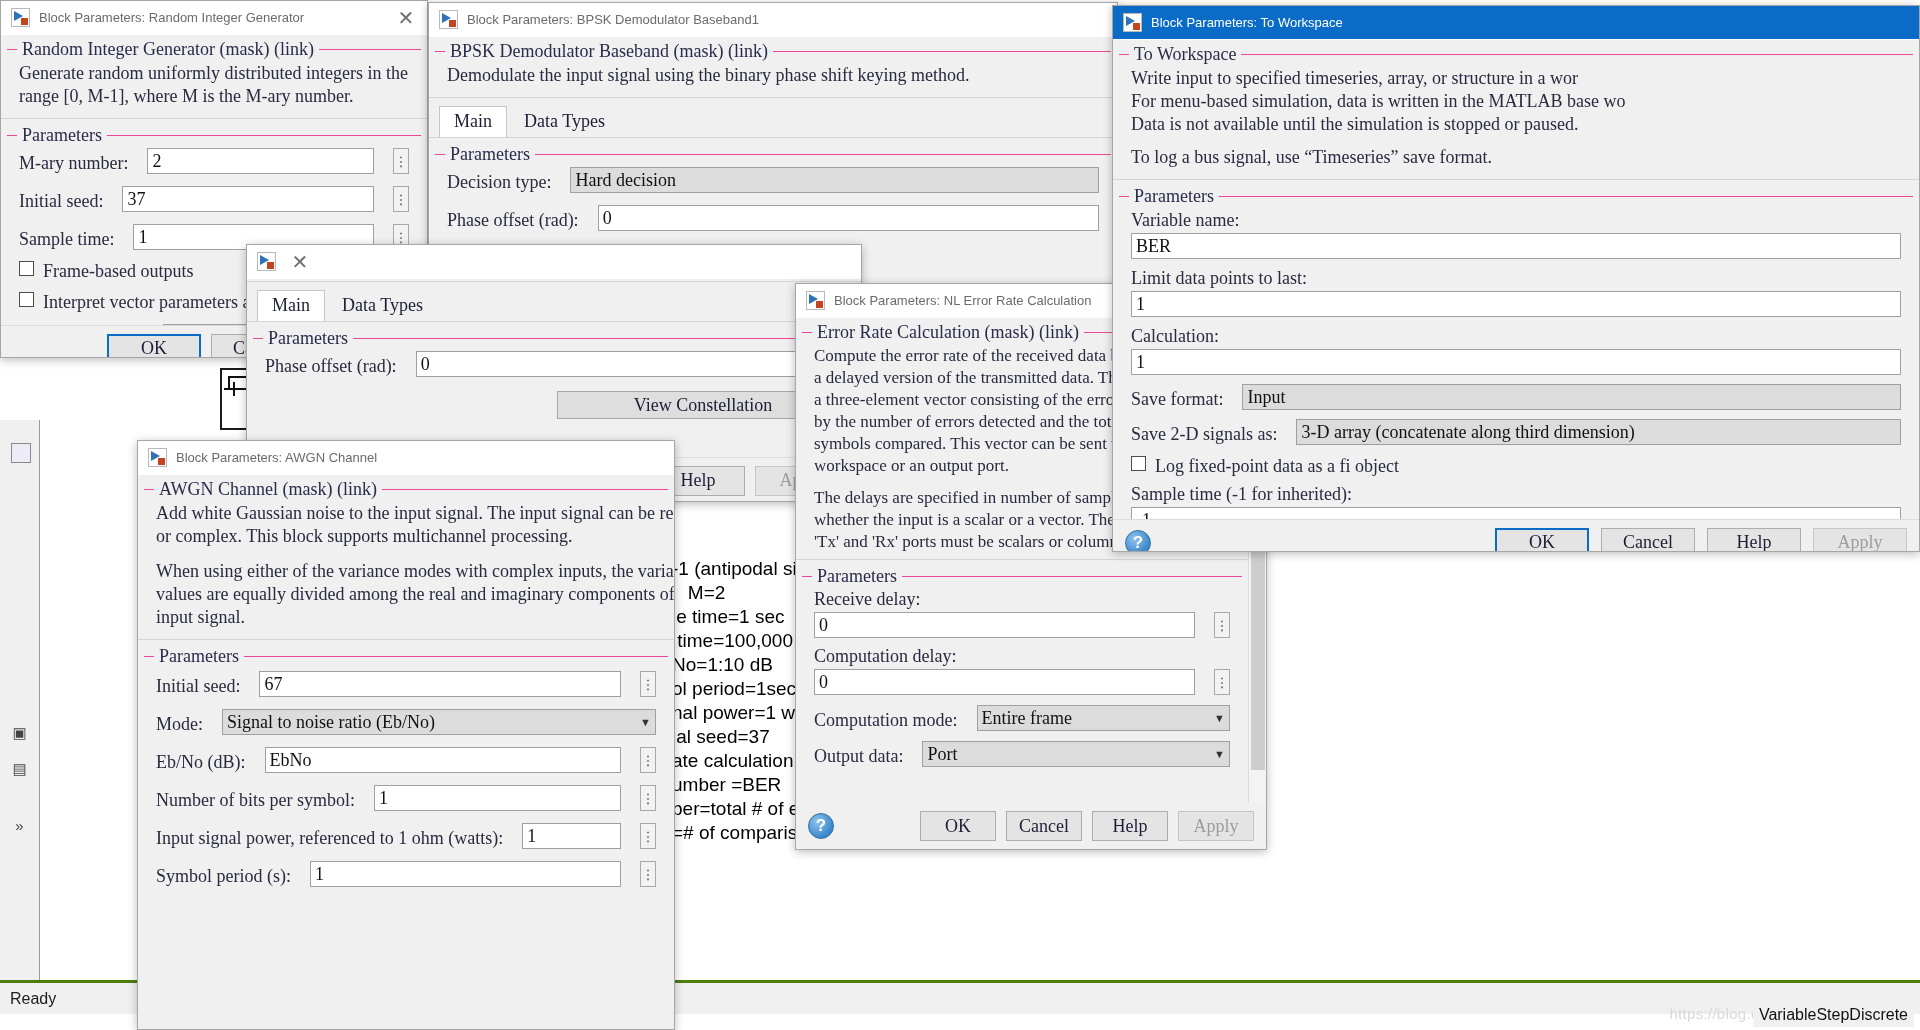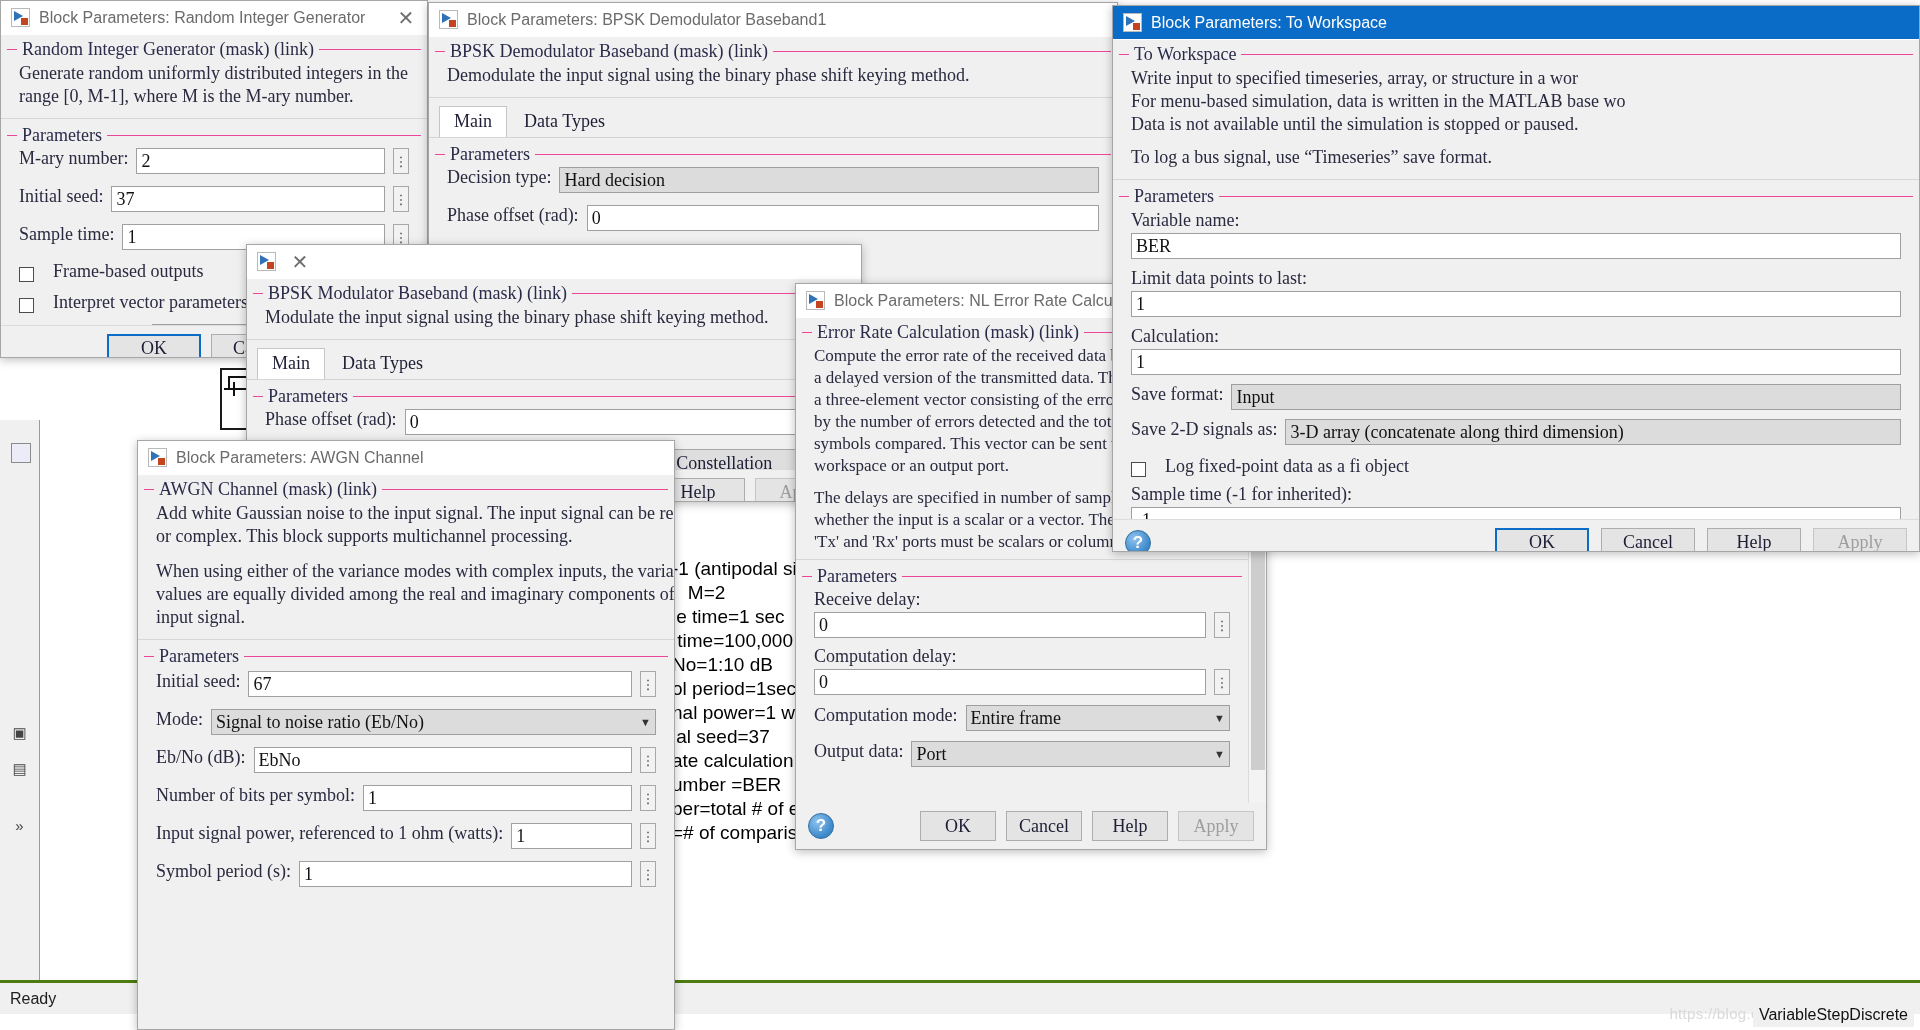--- a/index.html
+++ b/index.html
@@ -70,21 +70,21 @@
   .dlg .title-ico::before {
     content: ""; position: absolute; left: 2px; top: 2px;
     border-left: 9px solid #2f72b8; border-top: 5px solid transparent;
     border-bottom: 5px solid transparent;
   }
   .dlg .title-ico::after {
     content: ""; position: absolute; right: 1px; bottom: 1px;
     width: 7px; height: 7px; background: #c4441f;
   }
   .dlg .title-text {
-    font-family: "Liberation Sans", sans-serif; font-size: 16px;
+    font-family: "Liberation Sans", sans-serif; font-size: 13px;
     color: #6b6b6b; white-space: nowrap; overflow: hidden; flex: 1 1 auto;
   }
   .dlg.active .title-text { color: #ffffff; }
   .dlg .title-close {
     width: 30px; height: 28px; display: flex; align-items: center; justify-content: center;
     color: #6f6f6f; font-size: 20px; font-family: "Liberation Sans", sans-serif;
     flex: 0 0 auto;
   }
 
   .dlg .body { position: relative; height: calc(100% - 34px); background: #f0f0f0; }
@@ -106,21 +106,21 @@
   .sep { height: 1px; background: #d6d6d6; margin: 2px 0; }
 
   .tabs { display: flex; padding: 6px 0 0 10px; border-bottom: 1px solid #d4d4d4; }
   .tab {
     font-size: 18px; font-family: "Liberation Serif", serif;
     padding: 4px 14px 5px 14px; color: #1d1d35;
     border: 1px solid transparent; border-bottom: none; margin-right: 2px;
   }
   .tab.sel { background: #ffffff; border-color: #c6c6c6; }
 
-  .row { display: flex; align-items: flex-start; padding: 6px 12px; gap: 8px; }
+  .row { display: flex; align-items: flex-end; padding: 6px 12px; gap: 19px; }
   .lbl {
     font-size: 18px; color: #29293f; white-space: nowrap;
     font-family: "Liberation Serif", serif;
   }
   .inp {
     flex: 1 1 auto; height: 26px; background: #ffffff;
     border: 1px solid #a0a0a0; font-size: 18px; color: #111;
     padding: 1px 4px; display: flex; align-items: center;
     font-family: "Liberation Serif", serif; white-space: nowrap; overflow: hidden;
   }
@@ -130,21 +130,21 @@
     padding: 1px 4px; display: flex; align-items: center; justify-content: space-between;
     font-family: "Liberation Serif", serif; white-space: nowrap; overflow: hidden;
   }
   .combo .caret { font-size: 11px; color: #333; margin-left: 8px; }
   .spin {
     width: 16px; height: 26px; background: #f2f2f2; border: 1px solid #a8a8a8;
     display: flex; align-items: center; justify-content: center;
     flex: 0 0 auto; color: #444; font-size: 13px; line-height: 5px;
   }
   .spin span { display: block; }
-  .chkrow { display: flex; align-items: flex-end; padding: 5px 12px; gap: 19px; }
+  .chkrow { display: flex; align-items: flex-start; padding: 5px 12px; gap: 9px; }
   .cbox {
     width: 15px; height: 15px; border: 1px solid #4c4c4c; background: #fff; flex: 0 0 auto;
   }
   .btnbar {
     position: absolute; left: 0; right: 0; bottom: 0; height: 46px;
     display: flex; align-items: center; padding: 0 12px; gap: 10px;
     background: #f0f0f0;
   }
   .btnbar.top-sep { border-top: 1px solid #dcdcdc; }
   .btn {
@@ -398,24 +398,20 @@
       </div>
     </div>
   </div>
 
   <div class="dlg" style="left:246px; top:244px; width:616px; height:258px; z-index:12;">
     <div class="titlebar">
       <span class="title-ico"></span>
       <span class="title-close">✕</span>
     </div>
     <div class="body">
-      <div class="grp" style="margin-top:14px;">
-        <div class="grp-title">BPSK Modulator Baseband (mask) (link)</div>
-        <div class="desc">Modulate the input signal using the binary phase shift keying method.</div>
-      </div>
       <div class="sep"></div>
       <div class="tabs">
         <div class="tab sel">Main</div>
         <div class="tab">Data Types</div>
       </div>
       <div class="grp" style="margin-top:16px;">
         <div class="grp-title">Parameters</div>
         <div class="row" style="padding-top:2px;">
           <span class="lbl">Phase offset (rad):</span>
           <span class="inp">0</span>

